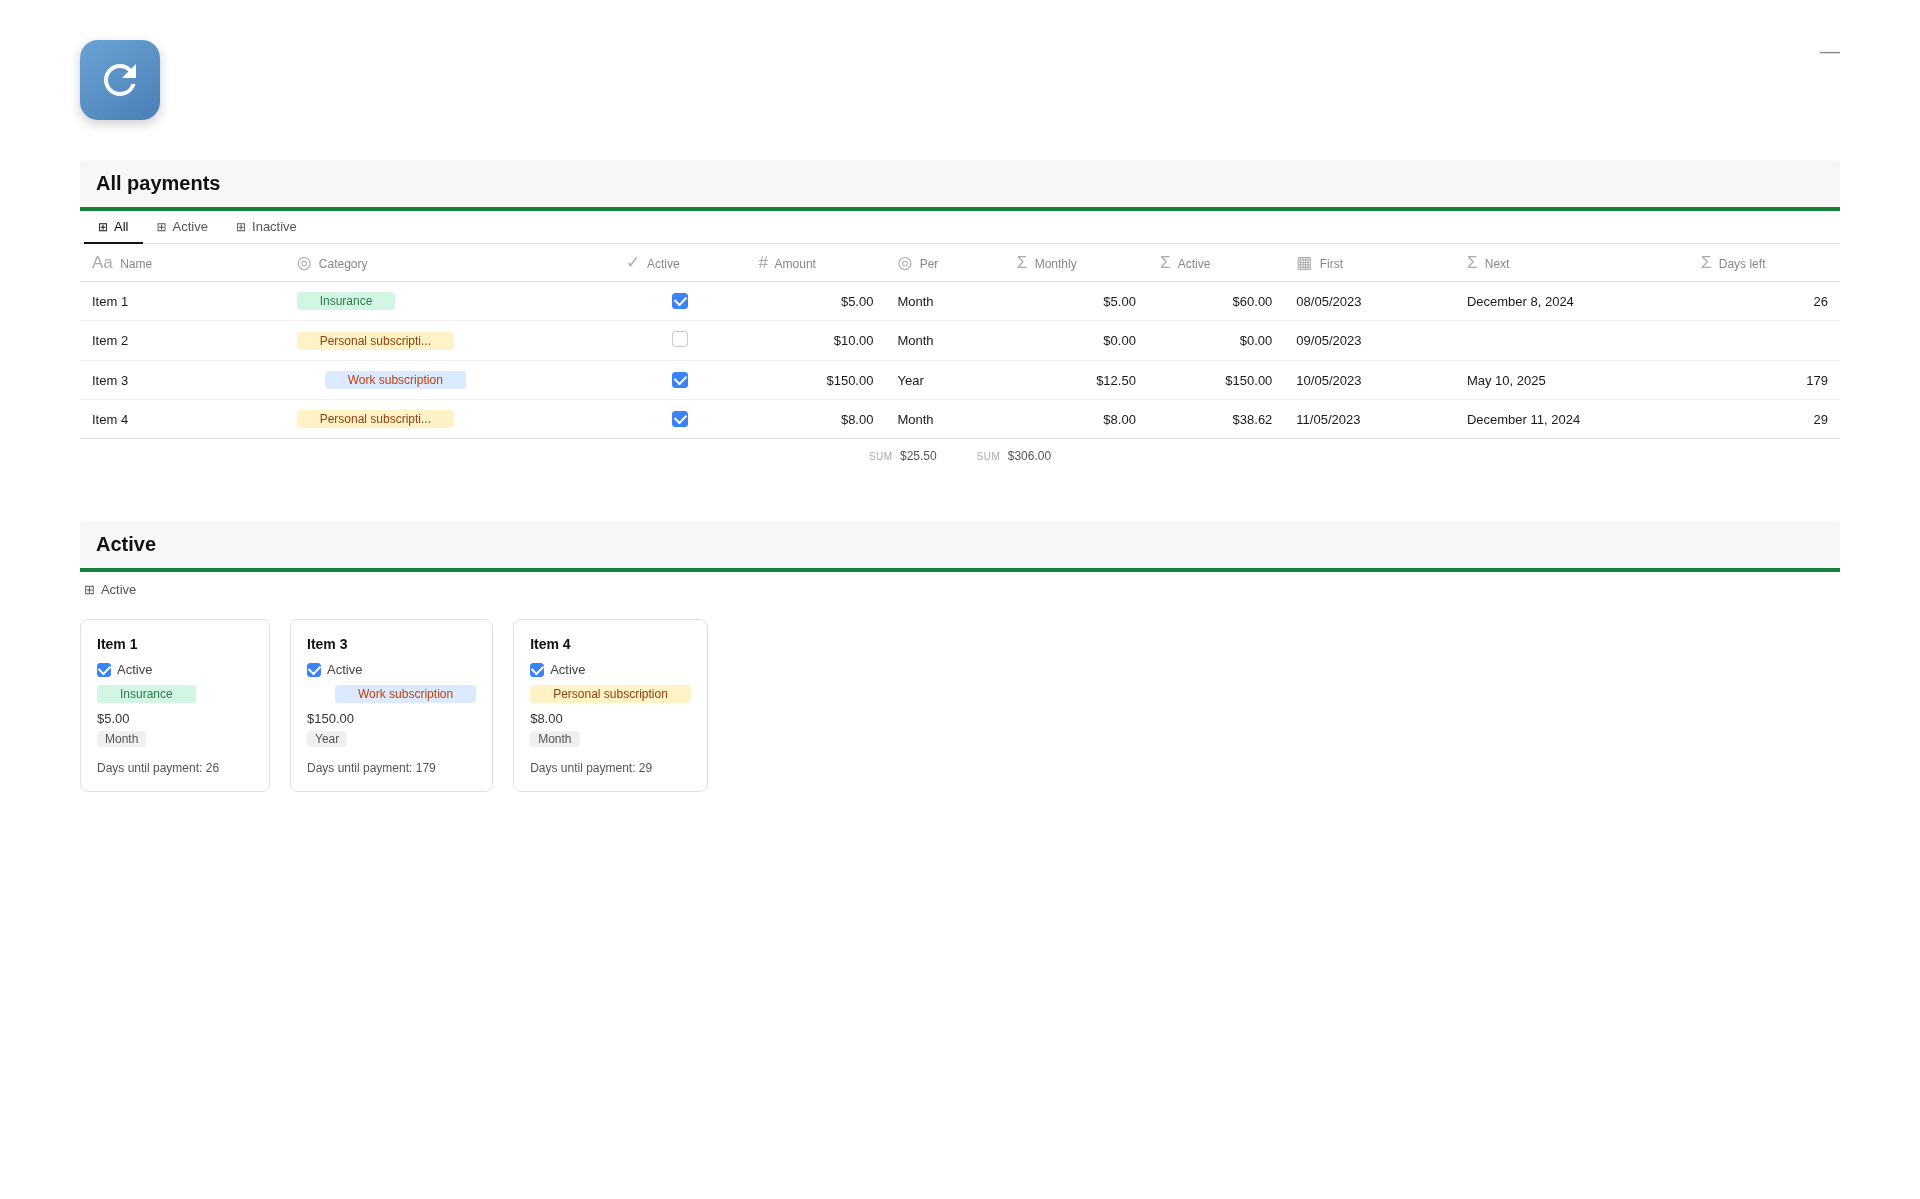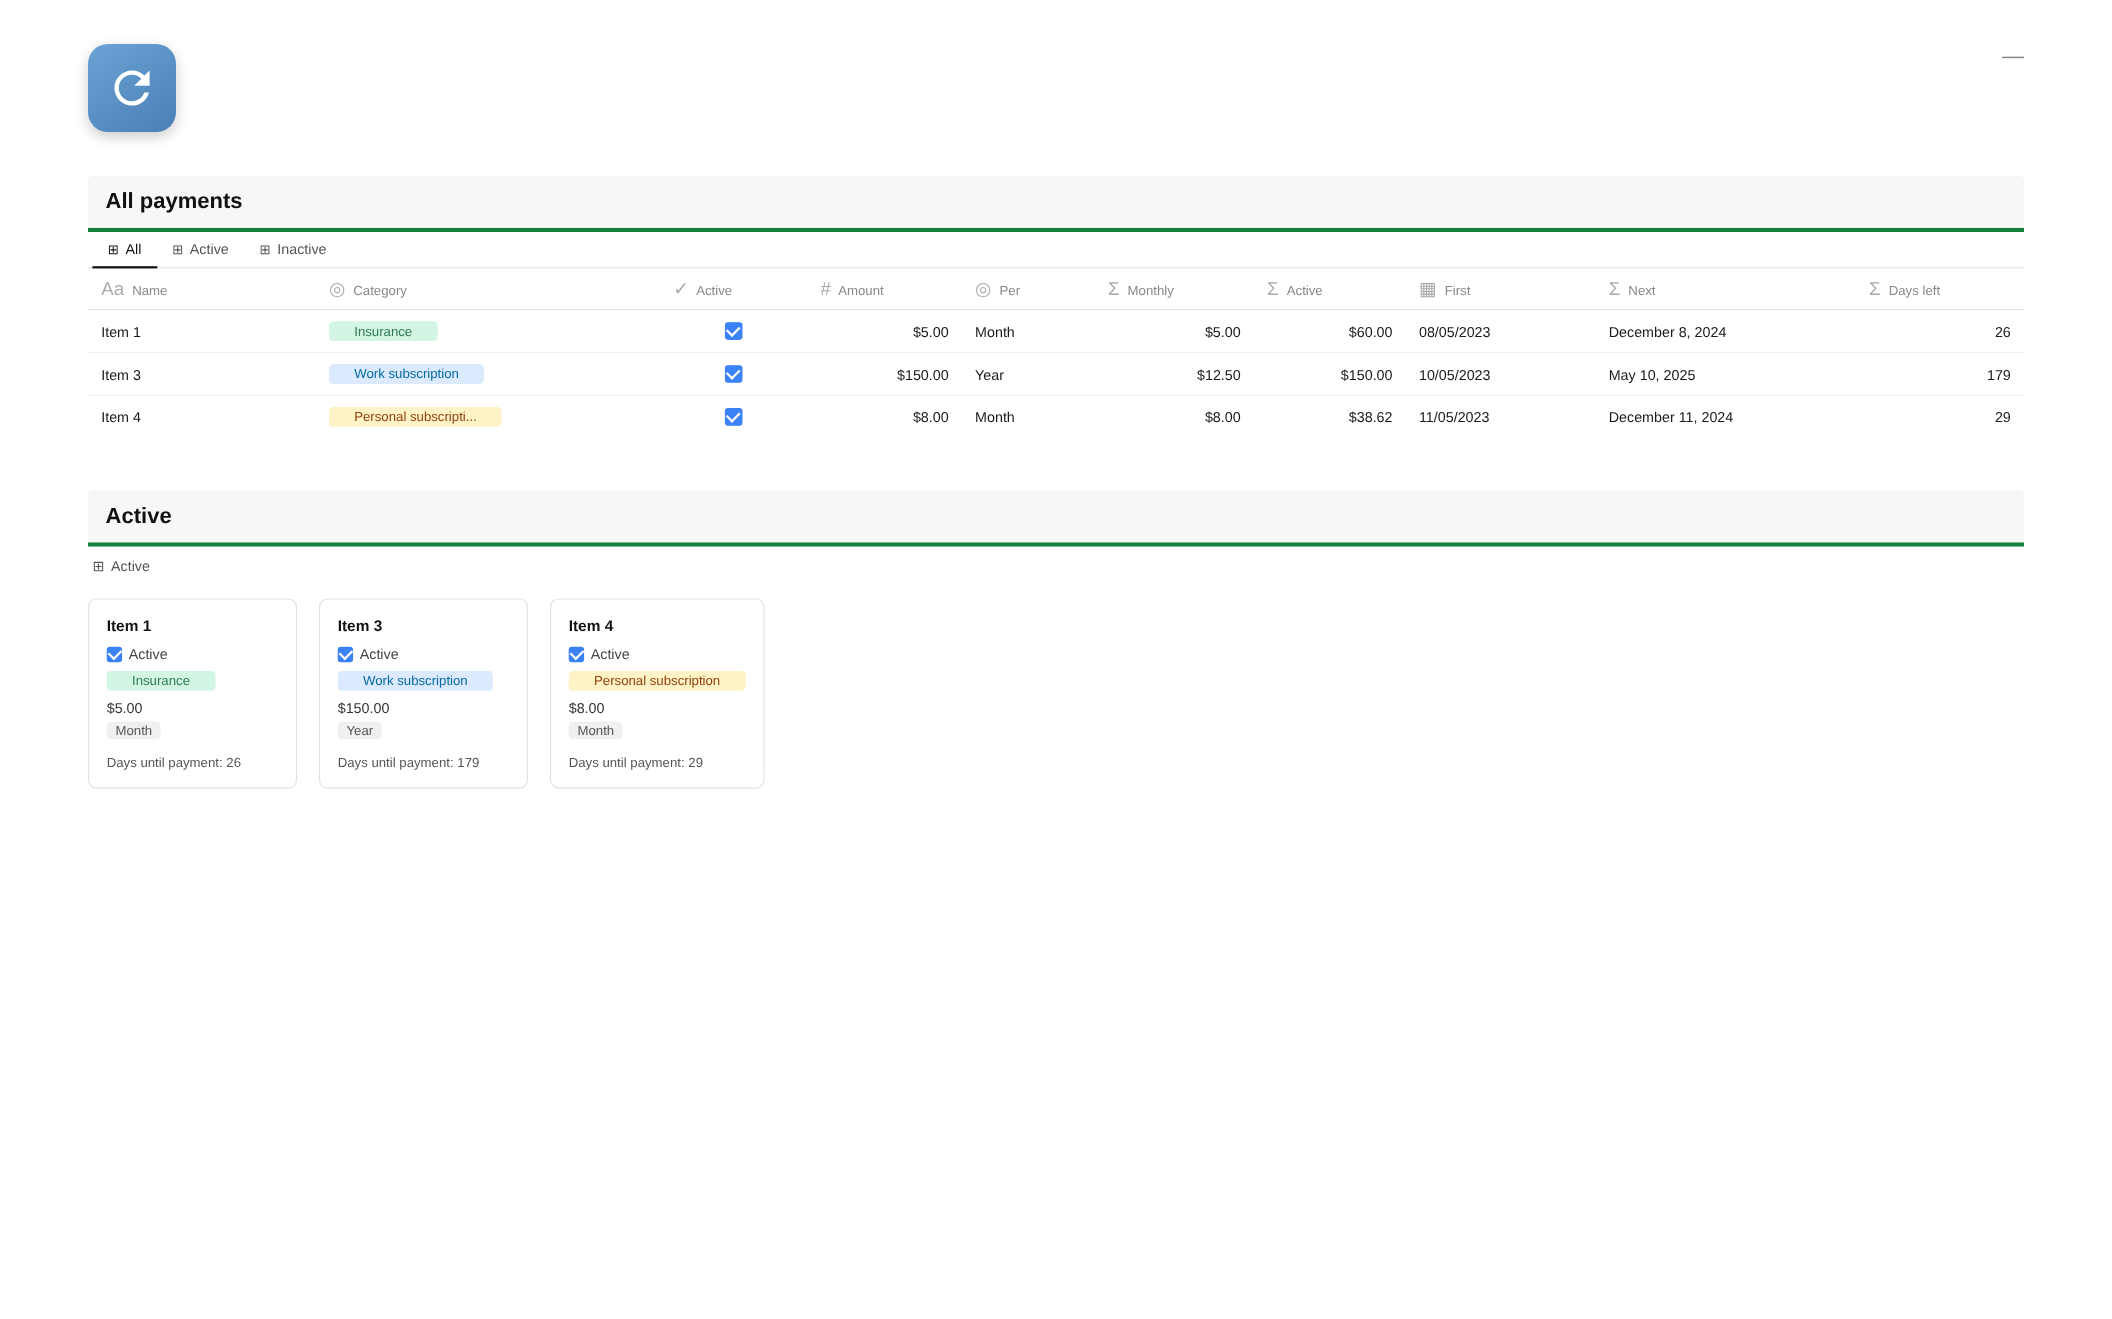--- a/index.html
+++ b/index.html
@@ -126,21 +126,21 @@
 
     .tag {
       display: inline-block;
       padding: 2px 23px;
       border-radius: 4px;
       font-size: 12px;
       font-weight: 500;
     }
     .tag-green { background: #d3f5e3; color: #2d7a4f; }
     .tag-yellow { background: #fef3c7; color: #92400e; }
-    .tag-blue { background: #dbeafe; color: #0369a1; }
+    .tag-blue { background: #dbeafe; color: #c2410c; margin-left: 28px; }
 
     .checkbox {
       width: 16px;
       height: 16px;
       border: 1.5px solid #ccc;
       border-radius: 3px;
       display: inline-flex;
       align-items: center;
       justify-content: center;
       cursor: pointer;
@@ -326,20 +326,36 @@
     <td class="col-active">
       <div class="checkbox checked"></div>
     </td>
     <td class="col-amount">$5.00</td>
     <td class="col-per">Month</td>
     <td class="col-monthly">$5.00</td>
     <td class="col-yearly">$60.00</td>
     <td class="col-first">08/05/2023</td>
     <td class="col-next">December 8, 2024</td>
     <td class="col-daysleft">26</td>
+  </tr>
+        <tr>
+    <td class="col-name">Item 2</td>
+    <td class="col-category">
+      <span class="tag tag-yellow">Personal subscripti...</span>
+    </td>
+    <td class="col-active">
+      <div class="checkbox "></div>
+    </td>
+    <td class="col-amount">$10.00</td>
+    <td class="col-per">Month</td>
+    <td class="col-monthly">$0.00</td>
+    <td class="col-yearly">$0.00</td>
+    <td class="col-first">09/05/2023</td>
+    <td class="col-next"></td>
+    <td class="col-daysleft"></td>
   </tr>
         <tr>
     <td class="col-name">Item 3</td>
     <td class="col-category">
       <span class="tag tag-blue">Work subscription</span>
     </td>
     <td class="col-active">
       <div class="checkbox checked"></div>
     </td>
     <td class="col-amount">$150.00</td>
@@ -362,20 +378,30 @@
     <td class="col-per">Month</td>
     <td class="col-monthly">$8.00</td>
     <td class="col-yearly">$38.62</td>
     <td class="col-first">11/05/2023</td>
     <td class="col-next">December 11, 2024</td>
     <td class="col-daysleft">29</td>
   </tr>
       </tbody>
   </table>
 
+  <div class="sum-row">
+    <span>
+      <span class="sum-label">SUM</span>
+      <span>$25.50</span>
+    </span>
+    <span>
+      <span class="sum-label">SUM</span>
+      <span>$306.00</span>
+    </span>
+  </div>
 </div>
 
 <div class="section">
   <div class="section-title">Active</div>
 
   <div class="active-view-label">
     <span>⊞</span>
     <span>Active</span>
   </div>
 

